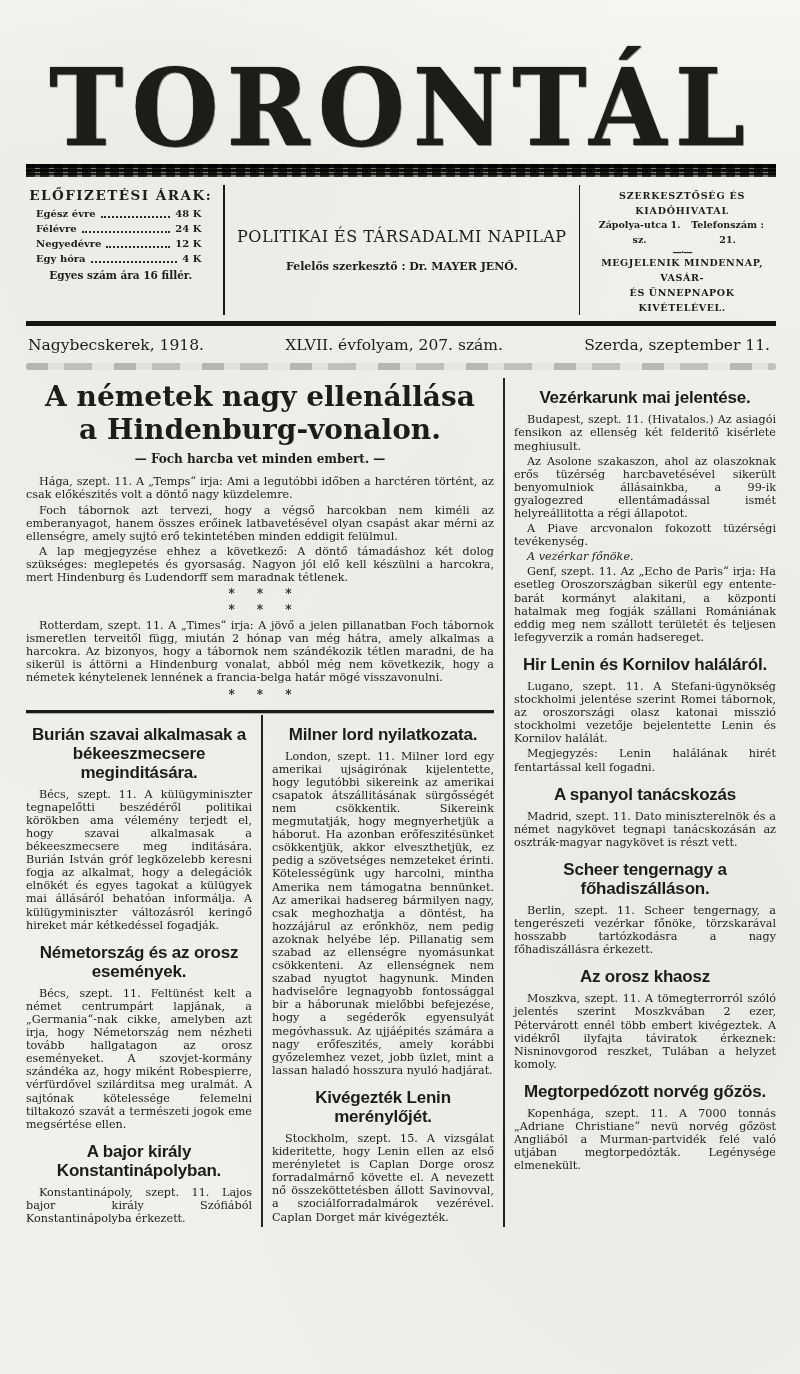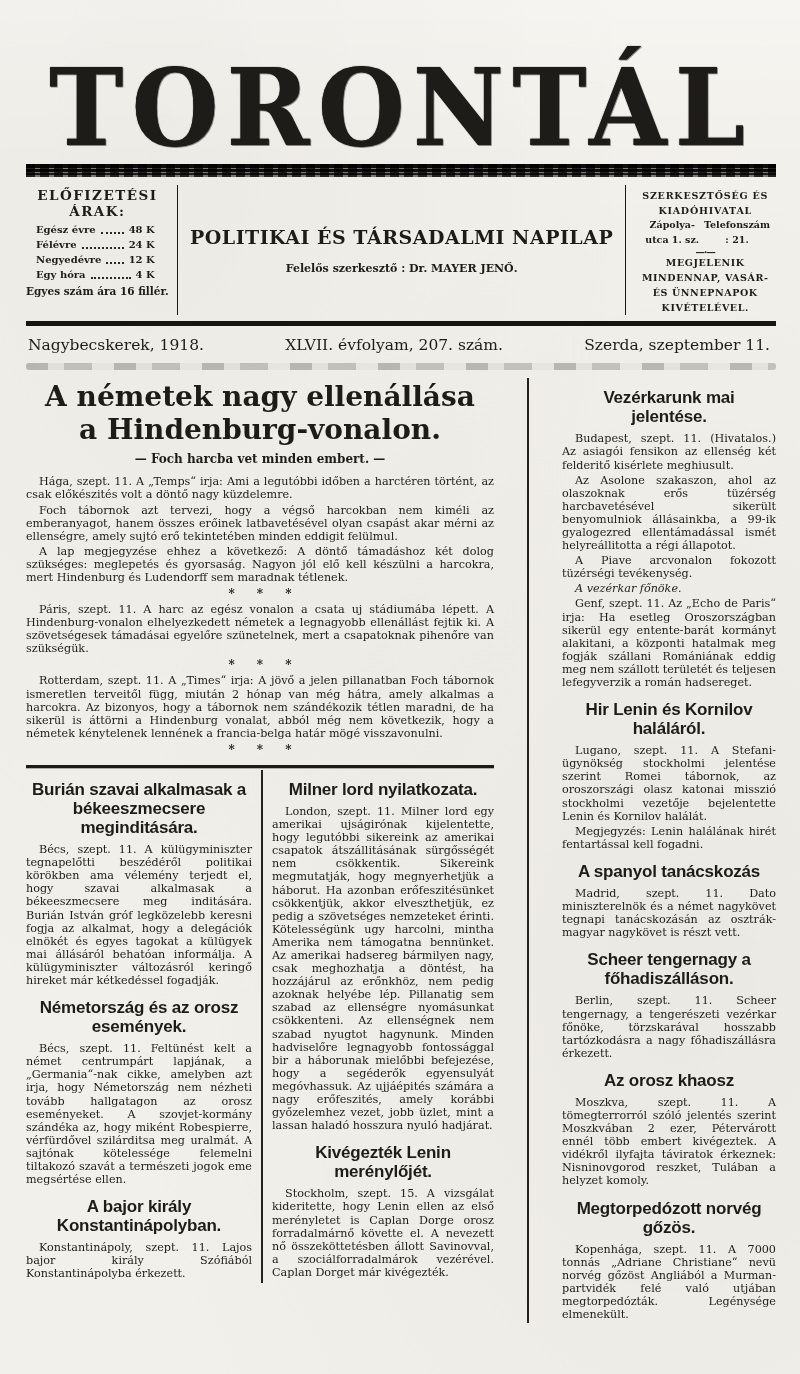--- a/index.html
+++ b/index.html
@@ -34,38 +34,38 @@
   
   .header-row { display:flex; align-items:stretch; border-bottom:5px solid #17150f; padding:8px 0 6px; }
   .vrule { width:2px; background:#1b1915; margin:0 8px; }
   .h-cell-prices { width:238px; padding-top:2px; }
   .prices-title { text-align:center; font-weight:bold; font-size:13.5px; letter-spacing:1.5px; margin-bottom:3px; }
   .price-row { display:flex; align-items:flex-end; font-size:10px; font-weight:bold; line-height:1.5; padding:0 14px 0 10px; }
   .price-dots { flex:1; border-bottom:2px dotted #2b2925; margin:0 5px 3px; }
   .price-value { white-space:nowrap; }
   .price-note { text-align:center; font-weight:bold; font-size:10.5px; margin-top:3px; }
   .h-cell-center { flex:1; text-align:center; align-self:center; padding:0 4px; }
-  .center-line1 { font-weight:bold; font-size:19px; letter-spacing:0.5px; white-space:nowrap; }
+  .center-line1 { font-weight:normal; font-size:16px; letter-spacing:0.5px; white-space:nowrap; }
   .center-line2 { font-weight:bold; font-size:11px; margin-top:14px; }
   .h-cell-office { width:236px; text-align:center; font-weight:bold; font-size:9.5px; line-height:1.55; padding-top:4px; }
   .office-line1 { letter-spacing:0.8px; }
   .office-line2 { display:flex; padding:0 6px; }
   .office-ornament { line-height:0.9; letter-spacing:-1px; }
   .office-caps { letter-spacing:0.6px; }
   
   .dateline { display:flex; justify-content:space-between; align-items:baseline; font-size:15.5px; padding:10px 6px 9px 2px; }
   .smudge-rule {
     height:7px; margin-bottom:8px; opacity:0.55;
     background:repeating-linear-gradient(90deg,
       rgba(58,55,50,0.55) 0 22px, rgba(58,55,50,0.12) 22px 38px,
       rgba(58,55,50,0.45) 38px 66px, rgba(58,55,50,0.08) 66px 88px);
     border-radius:3px;
   }
   
-  .content { display:flex; align-items:stretch;gap:24px; }
+  .content { display:flex; align-items:stretch; }
   .left-region { width:468px; }
   .divider-v { width:2px; background:#25221d; margin:0 9px; }
   .col3 { flex:1; min-width:0; }
   
   .lead h1 { text-align:center; font-weight:bold; font-size:28px; line-height:1.18; margin:2px 0 6px; }
   .lead-sub { text-align:center; font-weight:bold; font-size:12px; margin-bottom:9px; }
   .lead p { font-size:11.6px; line-height:1.18; text-align:justify; text-indent:15px; margin:2px 0; }
   .stars { text-align:center; font-weight:bold; font-size:12px; letter-spacing:9px; line-height:1; margin:4px 0 3px; text-indent:9px; }
   .hrule { height:3px; background:#1d1b16; margin:9px 0 2px; box-shadow:0 1px 0 rgba(29,27,22,0.3); }
   
@@ -149,21 +149,20 @@
       <div class="lead article">
         <h1>
           <span>A németek nagy ellenállása</span><br>
           <span>a Hindenburg-vonalon.</span>
         </h1>
         <div class="lead-sub">— Foch harcba vet minden embert. —</div>
         <p>Hága, szept. 11. A „Temps“ irja: Ami a legutóbbi időben a harctéren történt, az csak előkészités volt a döntő nagy küzdelemre.</p>
         <p>Foch tábornok azt tervezi, hogy a végső harcokban nem kiméli az emberanyagot, hanem összes erőinek latbavetésével olyan csapást akar mérni az ellenségre, amely sujtó erő tekintetében minden eddigit felülmul.</p>
         <p>A lap megjegyzése ehhez a következő: A döntő támadáshoz két dolog szükséges: meglepetés és gyorsaság. Nagyon jól elő kell készülni a harcokra, mert Hindenburg és Ludendorff sem maradnak tétlenek.</p>
         <div class="stars">* * *</div>
-        <p>Páris, szept. 11. A harc az egész vonalon a csata uj stádiumába lépett. A Hindenburg-vonalon elhelyezkedett németek a legnagyobb ellenállást fejtik ki. A szövetségesek támadásai egyelőre szünetelnek, mert a csapatoknak pihenőre van szükségük.</p>
         <div class="stars">* * *</div>
         <p>Rotterdam, szept. 11. A „Times“ irja: A jövő a jelen pillanatban Foch tábornok ismeretlen terveitől függ, miután 2 hónap van még hátra, amely alkalmas a harcokra. Az bizonyos, hogy a tábornok nem szándékozik tétlen maradni, de ha sikerül is áttörni a Hindenburg vonalat, abból még nem következik, hogy a németek kénytelenek lennének a francia-belga határ mögé visszavonulni.</p>
         <div class="stars">* * *</div>
       </div>
 
       <div class="hrule"></div>
 
       <div class="two-cols">
         <div class="colA">
           <div class="article first">

